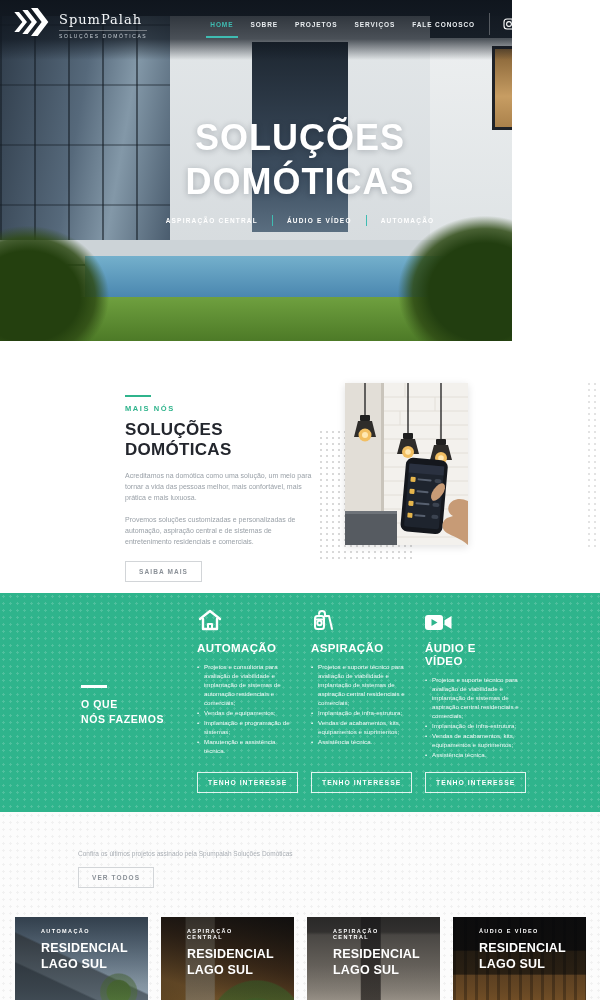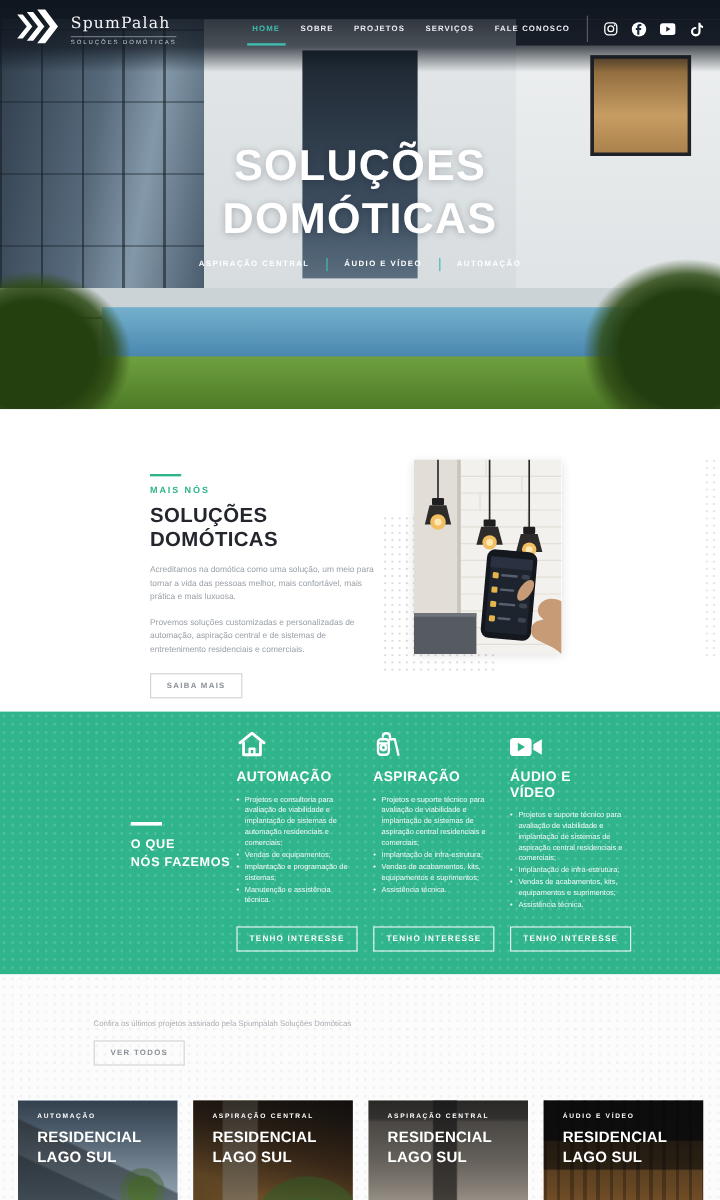--- a/index.html
+++ b/index.html
@@ -2,21 +2,21 @@
 <html><head>
 <meta charset="utf-8">
 <style>
   *{margin:0;padding:0;box-sizing:border-box}
   html,body{width:600px;background:#fff}
   body{font-family:"Liberation Sans",sans-serif;-webkit-font-smoothing:antialiased}
   .page{position:relative;width:600px;height:1000px;overflow:hidden;background:#fff}
   .pre{white-space:pre-line}
 
   
-  .hero{position:relative;width:600px;height:341px;overflow:hidden;background:#cdd4d9}
+  .hero{position:relative;width:512px;height:341px;overflow:hidden;background:#cdd4d9}
   .scene{position:absolute;inset:0}
   .sky{position:absolute;inset:0;background:linear-gradient(#8d99a3,#c3ccd2 35%,#d8dde0 70%)}
   .roofband{position:absolute;left:0;top:0;width:600px;height:16px;background:#232b34}
   .glass-left{position:absolute;left:0;top:16px;width:170px;height:250px;
     background:linear-gradient(100deg,#2f3c4a,#56697b 45%,#8398a8 68%,#46586a)}
   .glass-lines{position:absolute;left:0;top:16px;width:170px;height:250px;
     background:repeating-linear-gradient(90deg,rgba(20,28,36,.55) 0 2px,transparent 2px 34px),
                repeating-linear-gradient(0deg,rgba(20,28,36,.35) 0 2px,transparent 2px 60px)}
   .wall-mid{position:absolute;left:170px;top:16px;width:260px;height:250px;background:linear-gradient(#e3e7e9,#d6dbde)}
   .door{position:absolute;left:252px;top:42px;width:96px;height:190px;background:linear-gradient(#1d2630,#3d4e60 70%,#5a6e80)}
@@ -65,21 +65,21 @@
   .kicker{font-size:7.5px;font-weight:bold;letter-spacing:1.6px;color:#2fb48c}
   .about-title{margin-top:7px;font-size:17px;font-weight:800;color:#23262d;letter-spacing:.3px;line-height:1.18}
   .about-p{margin-top:10px;font-size:7px;line-height:1.6;color:#9aa1a8;width:190px}
   .btn-outline{display:inline-block;margin-top:14px;padding:6px 13px;border:1px solid #d2d5d8;background:#fff;
     font-size:6.5px;font-weight:bold;letter-spacing:1.1px;color:#8a9097;cursor:pointer}
 
   
   .services{position:relative;width:600px;height:219px;background:#2fb48c;overflow:hidden}
   .services::before{content:"";position:absolute;inset:0;
     background-image:radial-gradient(rgba(255,255,255,.16) 1px,transparent 1.2px);background-size:7px 7px}
-  .services-label{position:absolute;left:109px;top:92px;width:120px;z-index:2}
+  .services-label{position:absolute;left:81px;top:92px;width:120px;z-index:2}
   .services-label-line{width:26px;height:3px;background:#fff;margin-bottom:9px}
   .services-label-text{color:#fff;font-size:10.5px;font-weight:800;letter-spacing:.6px;line-height:1.4}
   .svc-col{position:absolute;top:15px;width:98px;z-index:2}
   .svc-col.c1{left:197px}.svc-col.c2{left:311px}.svc-col.c3{left:425px}
   .svc-icon{height:24px;display:flex;align-items:flex-end}
   .svc-title{margin-top:10px;color:#fff;font-size:11.5px;font-weight:800;letter-spacing:.4px;line-height:1.15}
   .svc-list{margin-top:8px;list-style:none}
   .svc-list li{position:relative;padding-left:7px;font-size:6.2px;line-height:1.45;color:#f4faf8;margin-bottom:1px}
   .svc-list li::before{content:"•";position:absolute;left:0;top:0}
   .btn-ghost{position:absolute;top:179px;padding:6px 10px;border:1px solid rgba(255,255,255,.85);
@@ -91,21 +91,21 @@
   .projects::before{content:"";position:absolute;inset:0;
     background-image:radial-gradient(rgba(0,0,0,.045) 1px,transparent 1.2px);background-size:7px 7px}
   .projects-head{position:absolute;left:78px;top:34px;z-index:2}
   .projects-title{font-size:15px;font-weight:800;color:#23262d;letter-spacing:.4px}
   .projects-sub{margin-top:4px;font-size:6.5px;color:#a8adb3}
   .projects .btn-outline{margin-top:10px;background:transparent}
   .cards{position:absolute;left:15px;top:105px;display:flex;gap:13px;z-index:2}
   .card{position:relative;width:133px;height:150px;overflow:hidden;cursor:pointer}
   .card::before{content:"";position:absolute;inset:0;
     background:linear-gradient(rgba(8,10,14,.68),rgba(8,10,14,.28) 48%,rgba(8,10,14,0) 72%)}
-  .card-content{position:relative;z-index:2;padding:11px 16px}
+  .card-content{position:relative;z-index:2;padding:11px 26px}
   .card-cat{font-size:5.5px;font-weight:bold;letter-spacing:1.4px;color:#fff}
   .card-title{margin-top:7px;font-size:12.5px;font-weight:800;color:#fff;line-height:1.25;letter-spacing:.2px}
   .bg1{background:
     radial-gradient(circle at 78% 50%,rgba(96,138,62,.95) 0 9%,rgba(96,138,62,.5) 10% 14%,transparent 15%),
     linear-gradient(205deg,rgba(0,0,0,0) 36%,#6e7d88 37% 50%,#4d5a64 51% 68%,#77858f 69%),
     linear-gradient(#8cb0d0,#b9cfe0 45%,#a3b8c6)}
   .bg2{background:
     radial-gradient(circle at 72% 74%,#4e6d2d 0 20%,rgba(78,109,45,.8) 21% 32%,transparent 33%),
     linear-gradient(90deg,transparent 18%,rgba(152,136,110,.85) 19% 40%,transparent 41%),
     linear-gradient(200deg,#241b10 0%,#54381d 30%,#86602f 55%,#5d451f 80%,#3a2c14 100%)}

